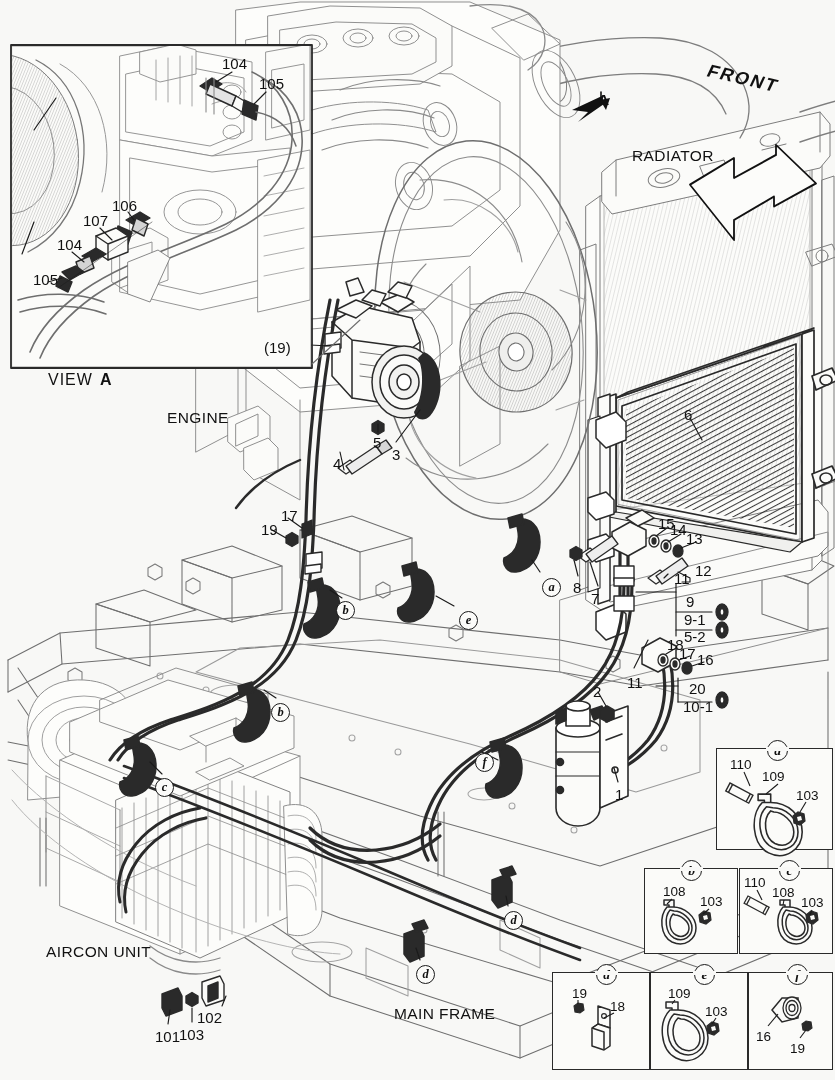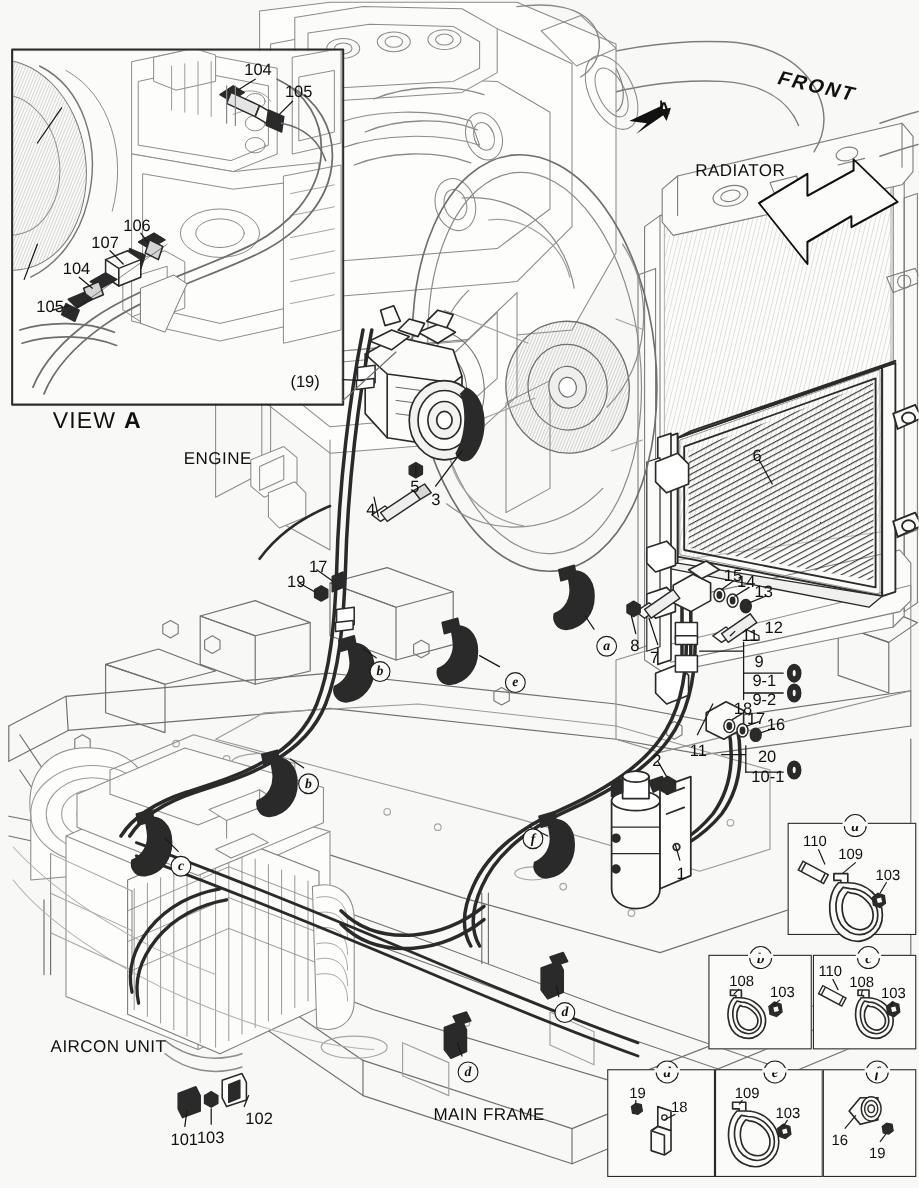--- a/index.html
+++ b/index.html
@@ -18,21 +18,21 @@
     position:absolute;
     font-family:"Liberation Sans", sans-serif;
     white-space:nowrap;
     line-height:1;
     user-select:none;
   }
   .callout{font-size:15px;color:#111;font-weight:400;}
   .callout-sm{font-size:13.5px;color:#111;}
   .section-label{font-size:15.5px;letter-spacing:0.4px;color:#111;}
   .section-label.bold{font-weight:700;}
-  .view-label{font-size:21px;letter-spacing:1px;}
+  .view-label{font-size:16px;letter-spacing:1px;}
   .view-label b{font-weight:700;margin-left:7px;}
   .box{
     position:absolute;
     border:1.6px solid #2a2a2a;
     background:rgba(252,252,250,0.0);
     box-sizing:border-box;
   }
   .detail-box{background:#fbfbf9;}
   .circ{
     position:absolute;
@@ -678,30 +678,30 @@
       <div class="lbl callout" style="left: 684px; top: 407px;">6</div>
       <div class="lbl callout" style="left: 658px; top: 516px;">15</div>
       <div class="lbl callout" style="left: 670px; top: 522px;">14</div>
       <div class="lbl callout" style="left: 686px; top: 531px;">13</div>
       <div class="lbl callout" style="left: 659px; top: 563px; margin-left: 36px;">12</div>
       <div class="lbl callout" style="left: 674px; top: 571px;">11</div>
       <div class="lbl callout" style="left: 573px; top: 580px;">8</div>
       <div class="lbl callout" style="left: 591px; top: 591px;">7</div>
       <div class="lbl callout" style="left: 686px; top: 594px;">9</div>
       <div class="lbl callout" style="left: 684px; top: 612px;">9-1</div>
-      <div class="lbl callout" style="left: 684px; top: 629px;">9-2</div>
+      <div class="lbl callout" style="left: 684px; top: 629px;">5-2</div>
       <div class="lbl callout" style="left: 667px; top: 637px;">18</div>
       <div class="lbl callout" style="left: 679px; top: 646px;">17</div>
       <div class="lbl callout" style="left: 697px; top: 652px;">16</div>
       <div class="lbl callout" style="left: 689px; top: 681px;">20</div>
       <div class="lbl callout" style="left: 683px; top: 699px; text-align: center;">10-1</div>
       <div class="lbl callout" style="left: 627px; top: 675px;">11</div>
       <div class="lbl callout" style="left: 593px; top: 684px;">2</div>
       <div class="lbl callout" style="left: 615px; top: 787px;">1</div>
-      <div class="lbl callout" style="left: 223px; top: 1010px;">102</div>
+      <div class="lbl callout" style="left: 197px; top: 1010px;">102</div>
       <div class="lbl callout" style="left: 155px; top: 1029px;">101</div>
       <div class="lbl callout" style="left: 179px; top: 1027px;">103</div>
     </div>
 <div id="circled-markers">
       <div class="circ small" style="left: 542px; top: 578px;">a</div>
       <div class="circ small" style="left: 336px; top: 601px;">b</div>
       <div class="circ small" style="left: 459px; top: 611px;">e</div>
       <div class="circ small" style="left: 271px; top: 703px;">b</div>
       <div class="circ small" style="left: 155px; top: 778px;">c</div>
       <div class="circ small" style="left: 475px; top: 753px;">f</div>

